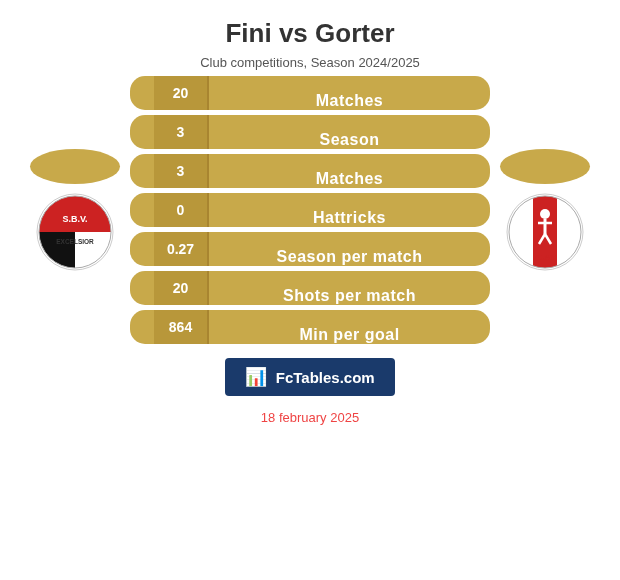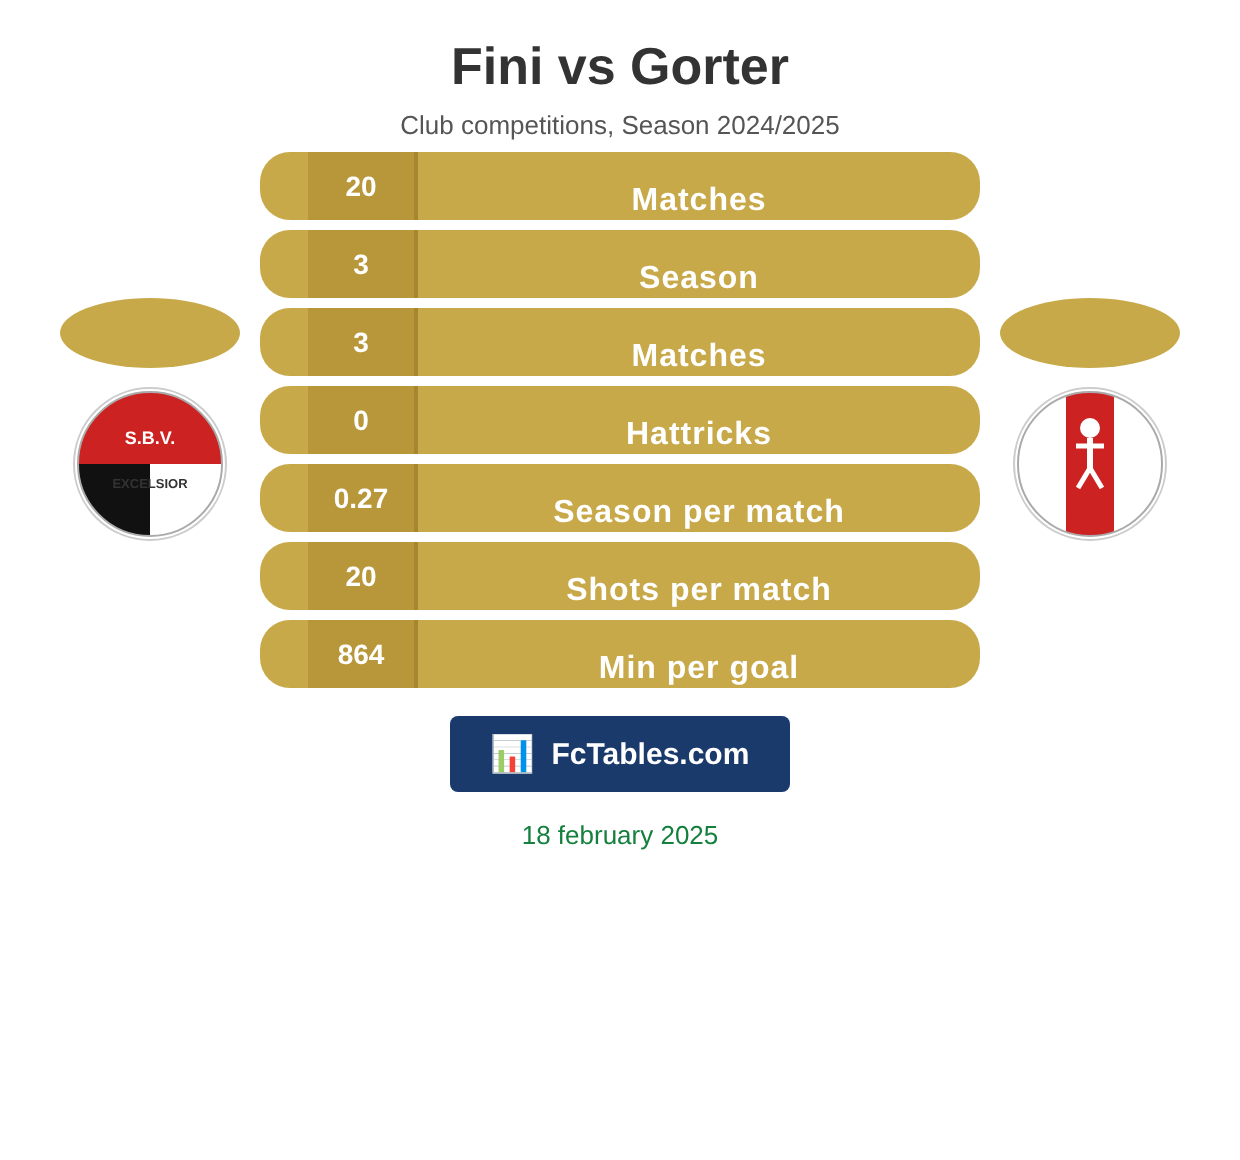--- a/index.html
+++ b/index.html
@@ -124,21 +124,21 @@
       align-items: center;
       gap: 8px;
     }
 
     .fctables-badge .chart-icon {
       font-size: 18px;
     }
 
     .date-text {
       font-size: 13px;
-      color: #15803d;
+      color: #ef4444;
       margin-top: 8px;
       text-align: center;
     }
 
     
     .oval-left {
       width: 90px;
       height: 35px;
       background: #c8a94a;
       border-radius: 50%;

